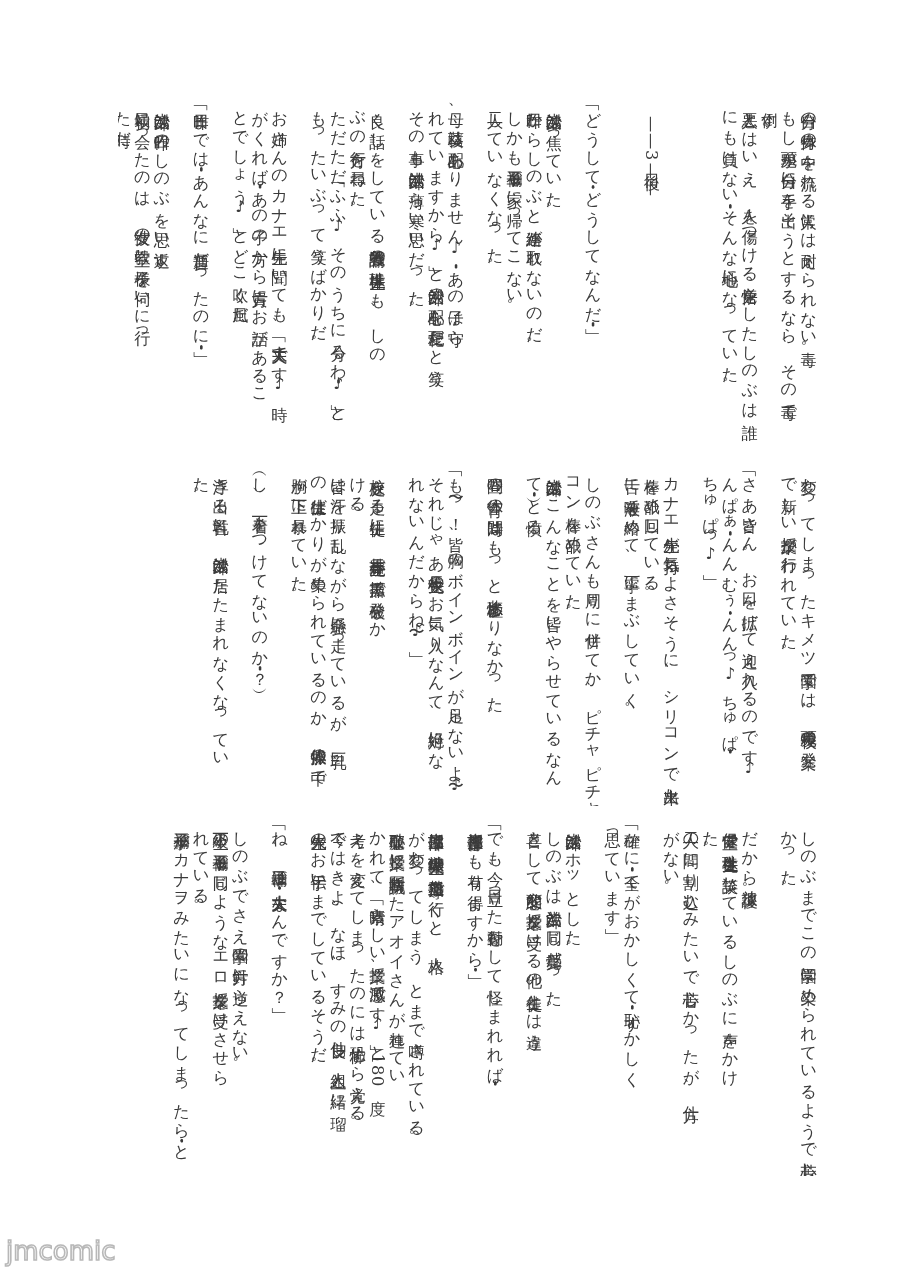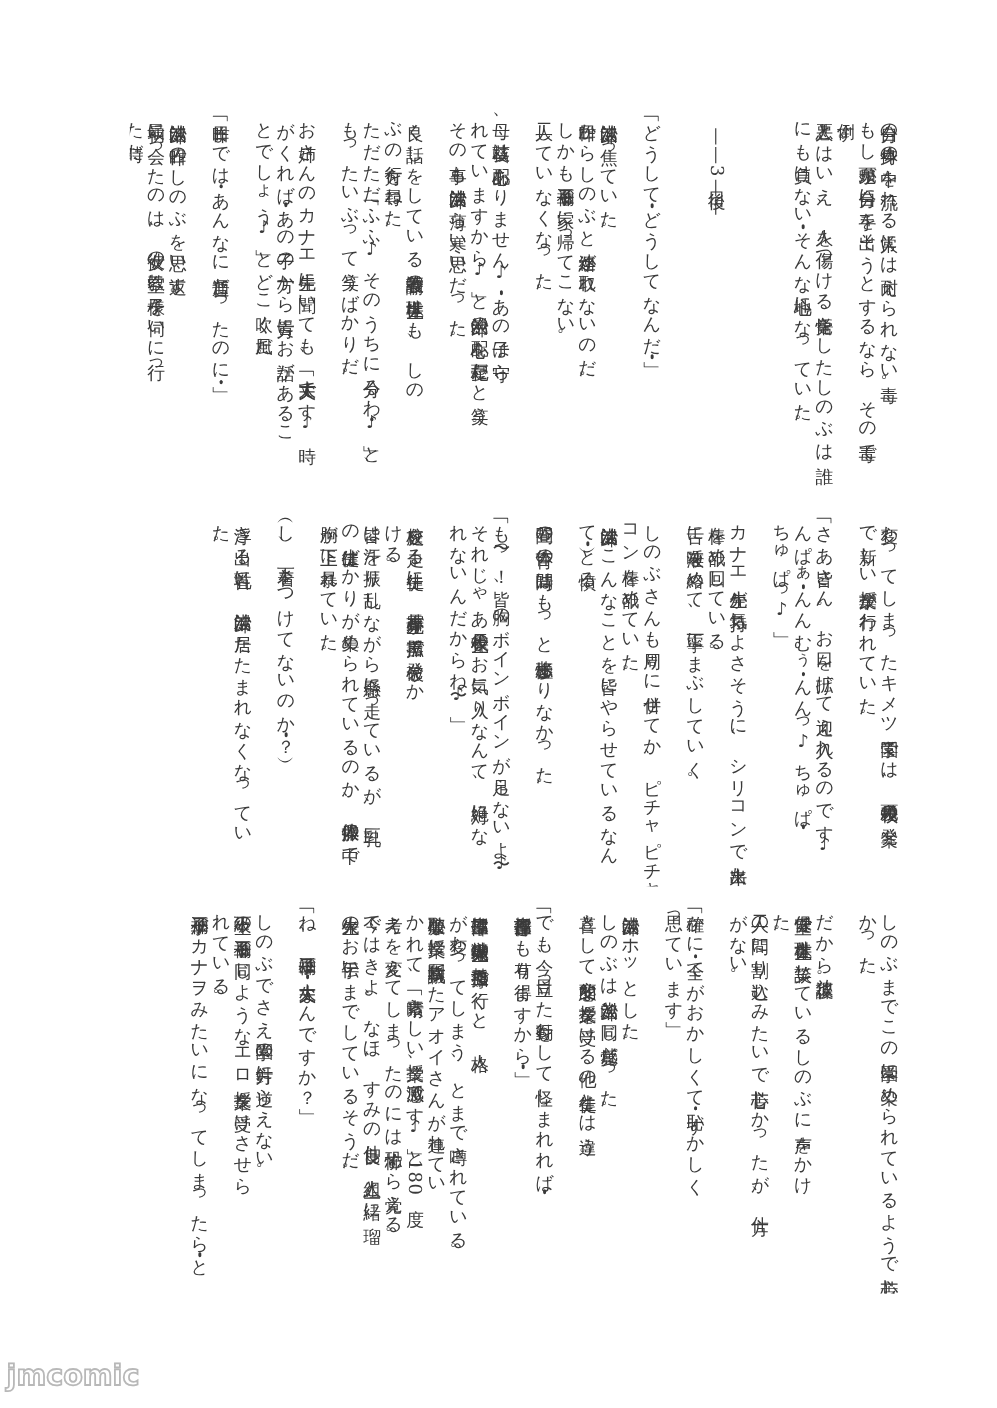--- a/index.html
+++ b/index.html
@@ -20,21 +20,21 @@
   }
   .tier-1 { top: 100px; height: 352px; }
   .tier-2 { top: 466px; height: 340px; }
   .tier-3 { top: 820px; height: 356px; }
   .line { display: block; white-space: pre; }
   .line.blank { min-height: 1px; }
   .separator { display: block; white-space: pre; padding-top: 1em; }
   .watermark {
     position: absolute; left: 6px; bottom: 14px;
     font-family: "DejaVu Sans", "Liberation Sans", sans-serif;
-    font-weight: bold; font-size: 26px; letter-spacing: 0px;
+    font-weight: normal; font-size: 26px; letter-spacing: 0px;
     color: #ffffff;
     -webkit-text-stroke: 1.6px #b8b8b8;
     text-shadow: 0 0 1px #cfcfcf;
   }
 </style>
 </head>
 <body>
 
 <div class="page">
   <div class="tier tier-1" id="tier0">

